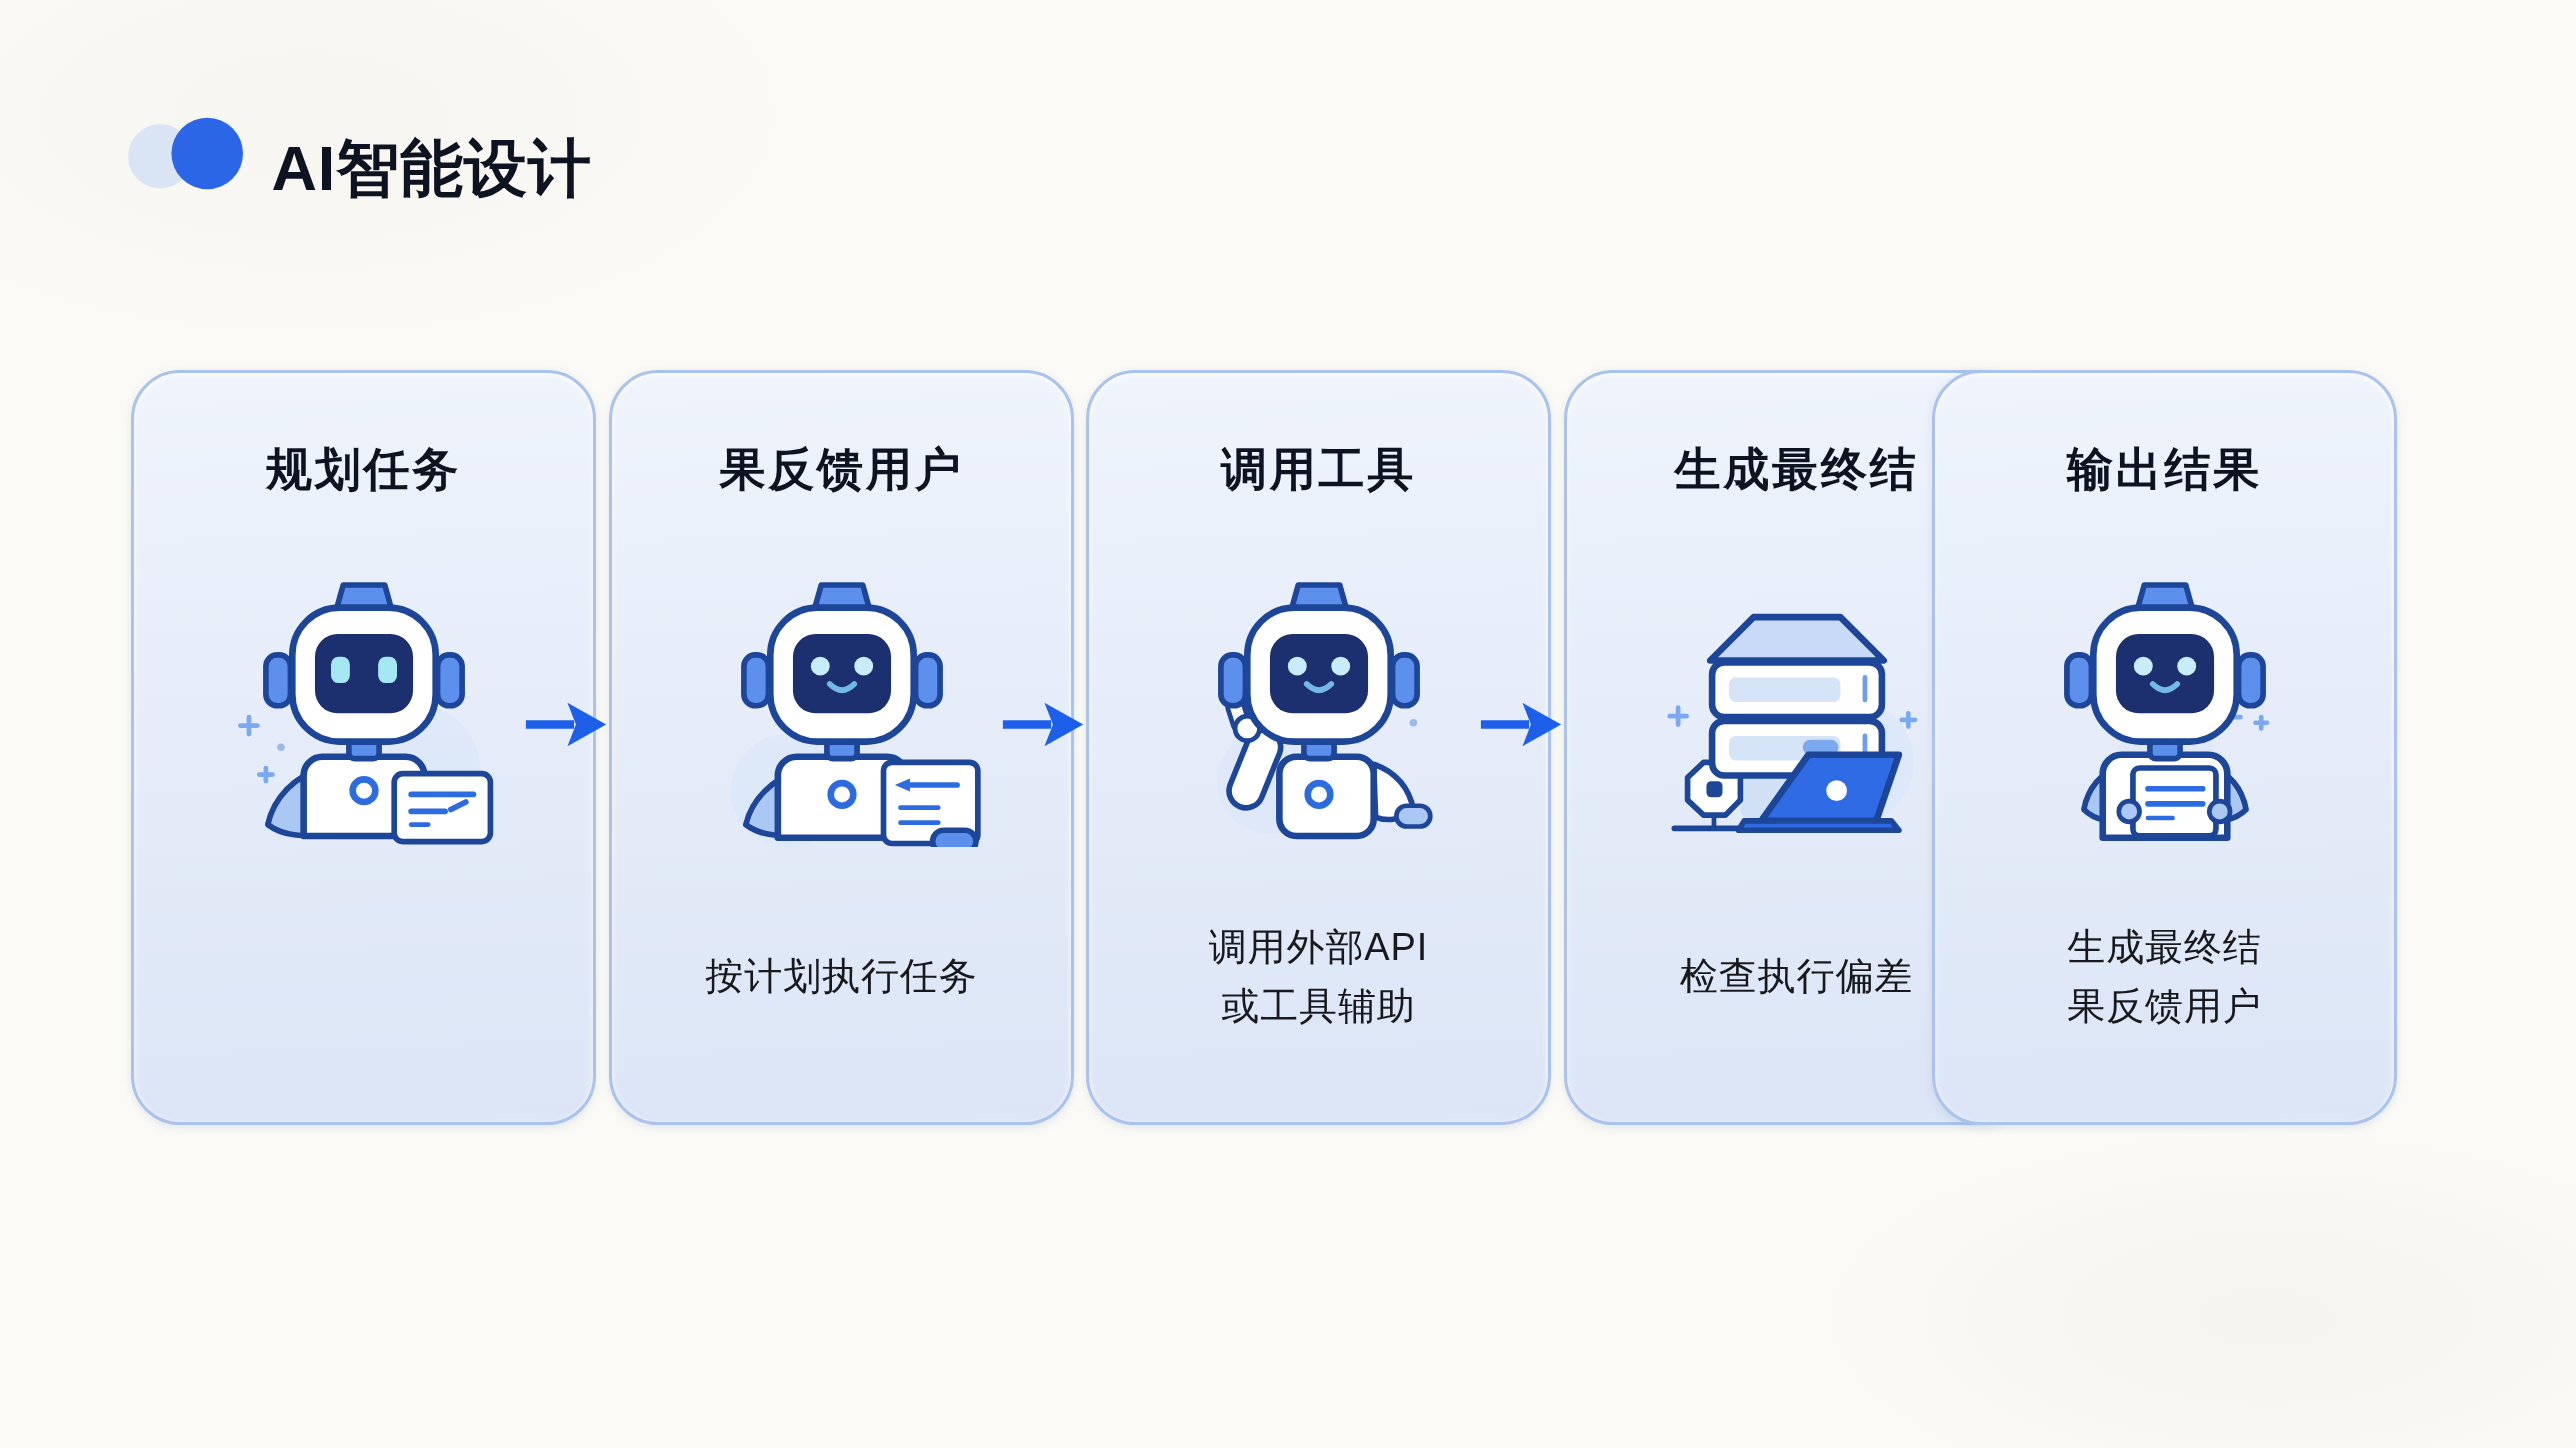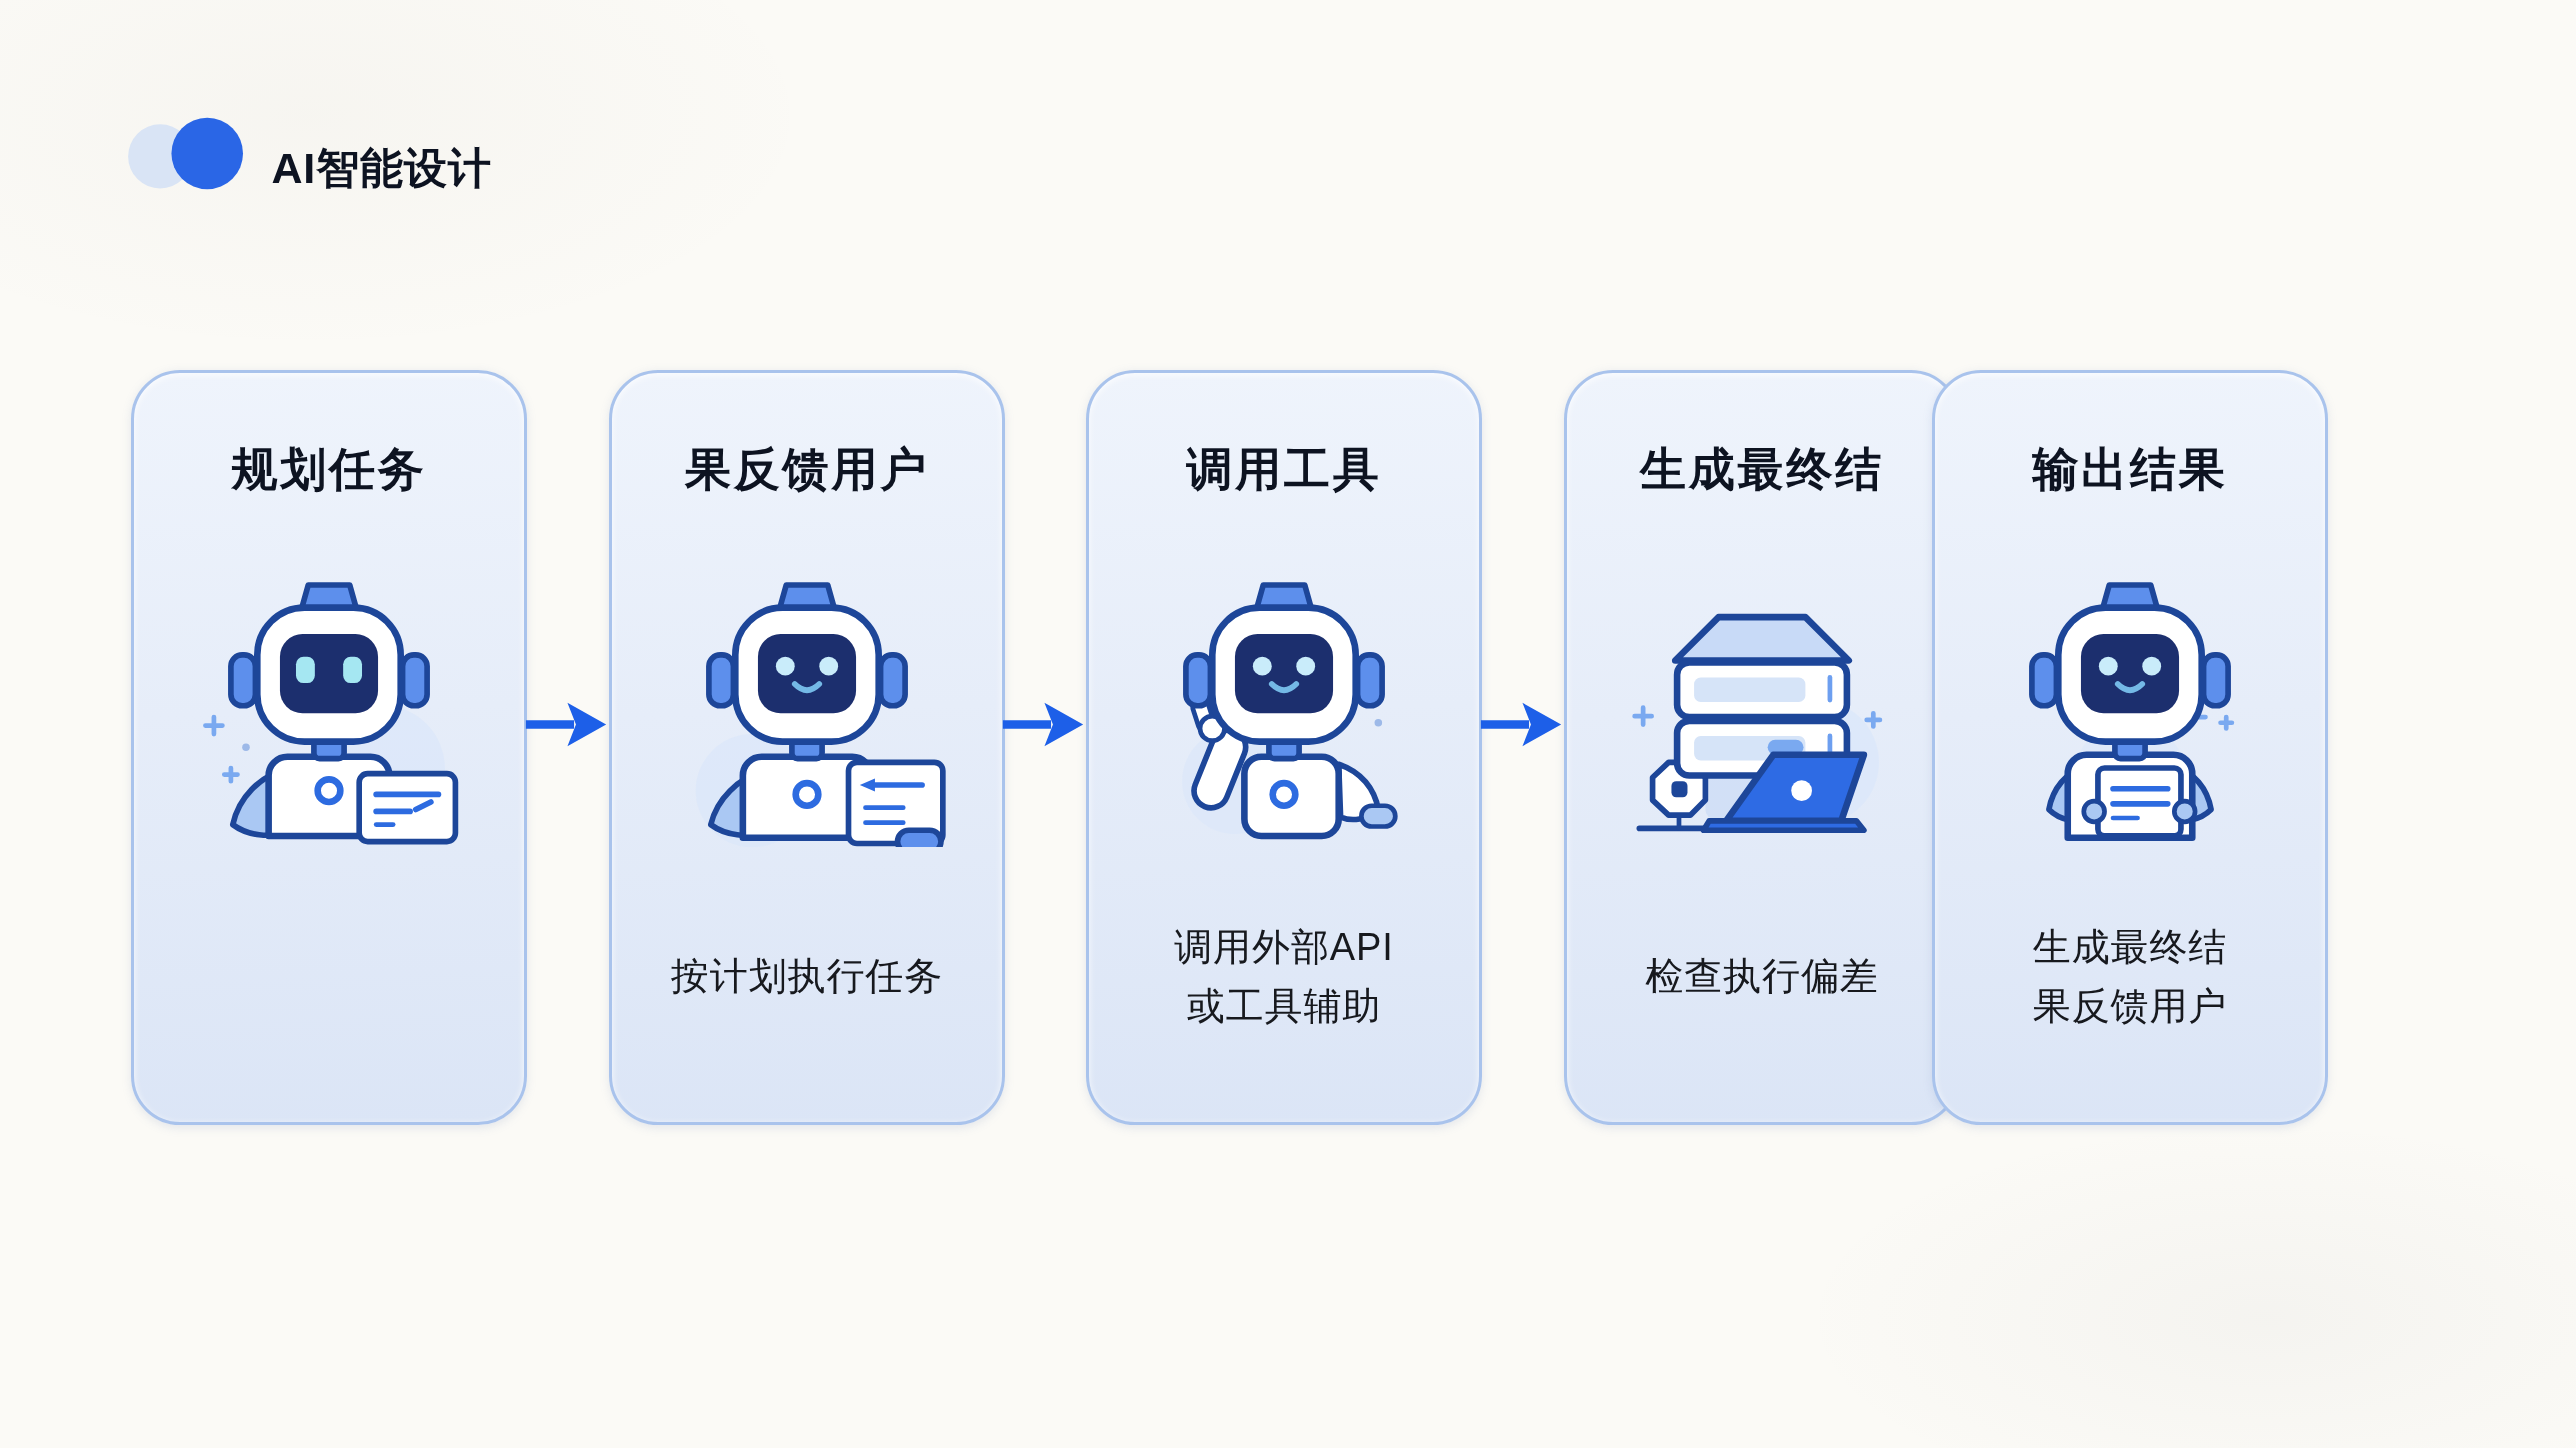--- a/index.html
+++ b/index.html
@@ -16,24 +16,24 @@
   body{
     position:relative; overflow:hidden;
     font-family:"Liberation Sans","DejaVu Sans",sans-serif;
     background:
       radial-gradient(849px 396px at 12% 8%, rgba(125,112,90,.035), transparent 60%),
       radial-gradient(717px 302px at 88% 91%, rgba(125,125,125,.05), transparent 65%),
       var(--page-bg);
   }
   .header{position:absolute; left:128px; top:111px; height:87px; display:flex; align-items:center; gap:26.4px;}
   .logo svg{display:block;}
-  .page-title{font-size:43px; font-weight:800; color:var(--title-color); letter-spacing:0.9px; line-height:1;margin-top:28px;}
+  .page-title{font-size:63px; font-weight:800; color:var(--title-color); letter-spacing:0.9px; line-height:1;margin-top:28px;}
 
   .card{
-    position:absolute; top:370px; width:396px; height:755px;
+    position:absolute; top:370px; width:465px; height:755px;
     border-radius:49px; border:3.8px solid var(--card-border);
     background:linear-gradient(178deg, var(--card-bg-top) 0%, var(--card-bg-mid) 45%, var(--card-bg-bottom) 100%);
     box-shadow:0 2.8px 9.4px rgba(120,145,190,.18), inset 0 1.9px 7.5px rgba(255,255,255,.8);
   }
   .card-title{
     position:absolute; top:66px; left:0; right:0; text-align:center;
     font-size:46px; font-weight:700; color:var(--title-color); letter-spacing:2.8px;
   }
   .card-icon{position:absolute; top:200px; left:50%; transform:translateX(-50%); width:283px; height:274px;}
   .card-icon svg{display:block; width:100%; height:100%;}

